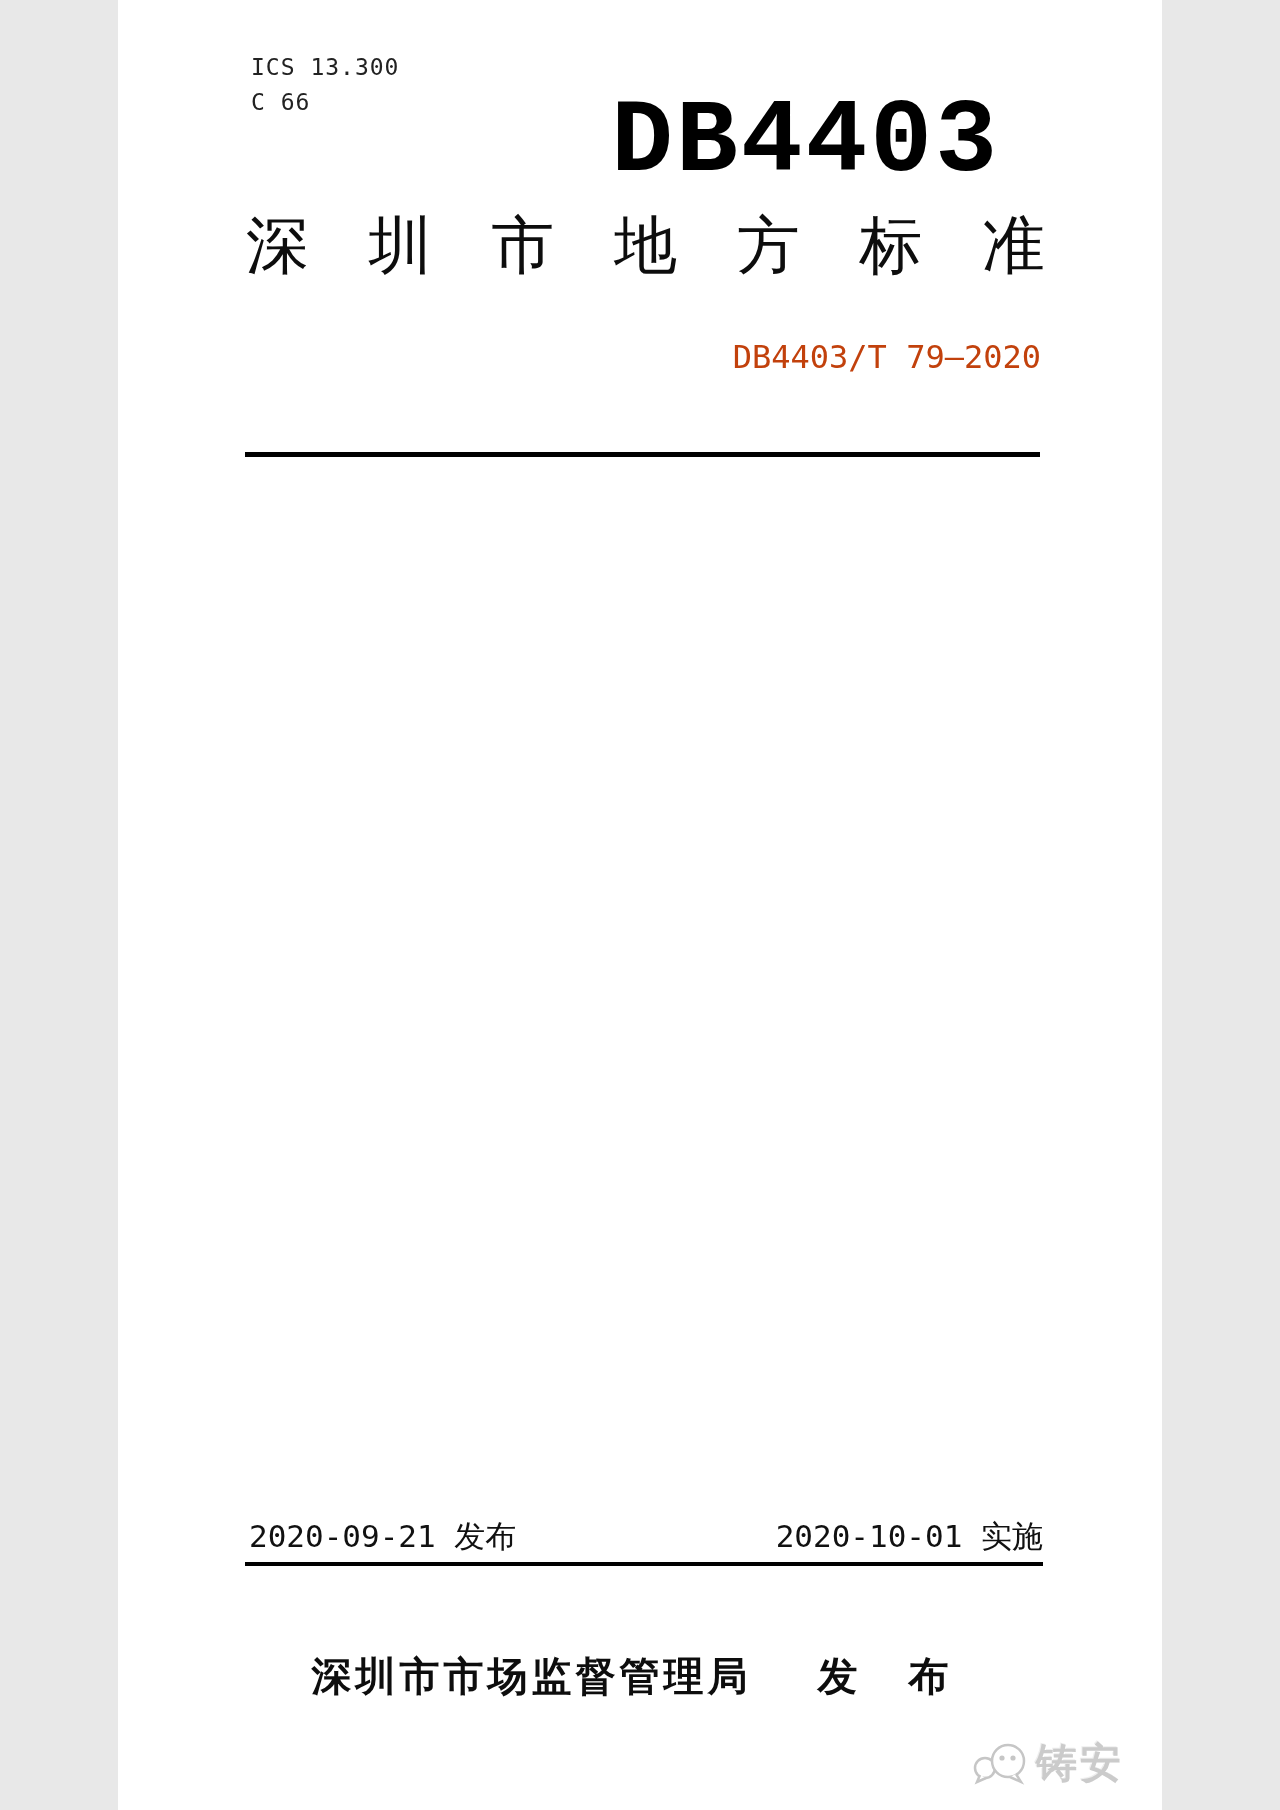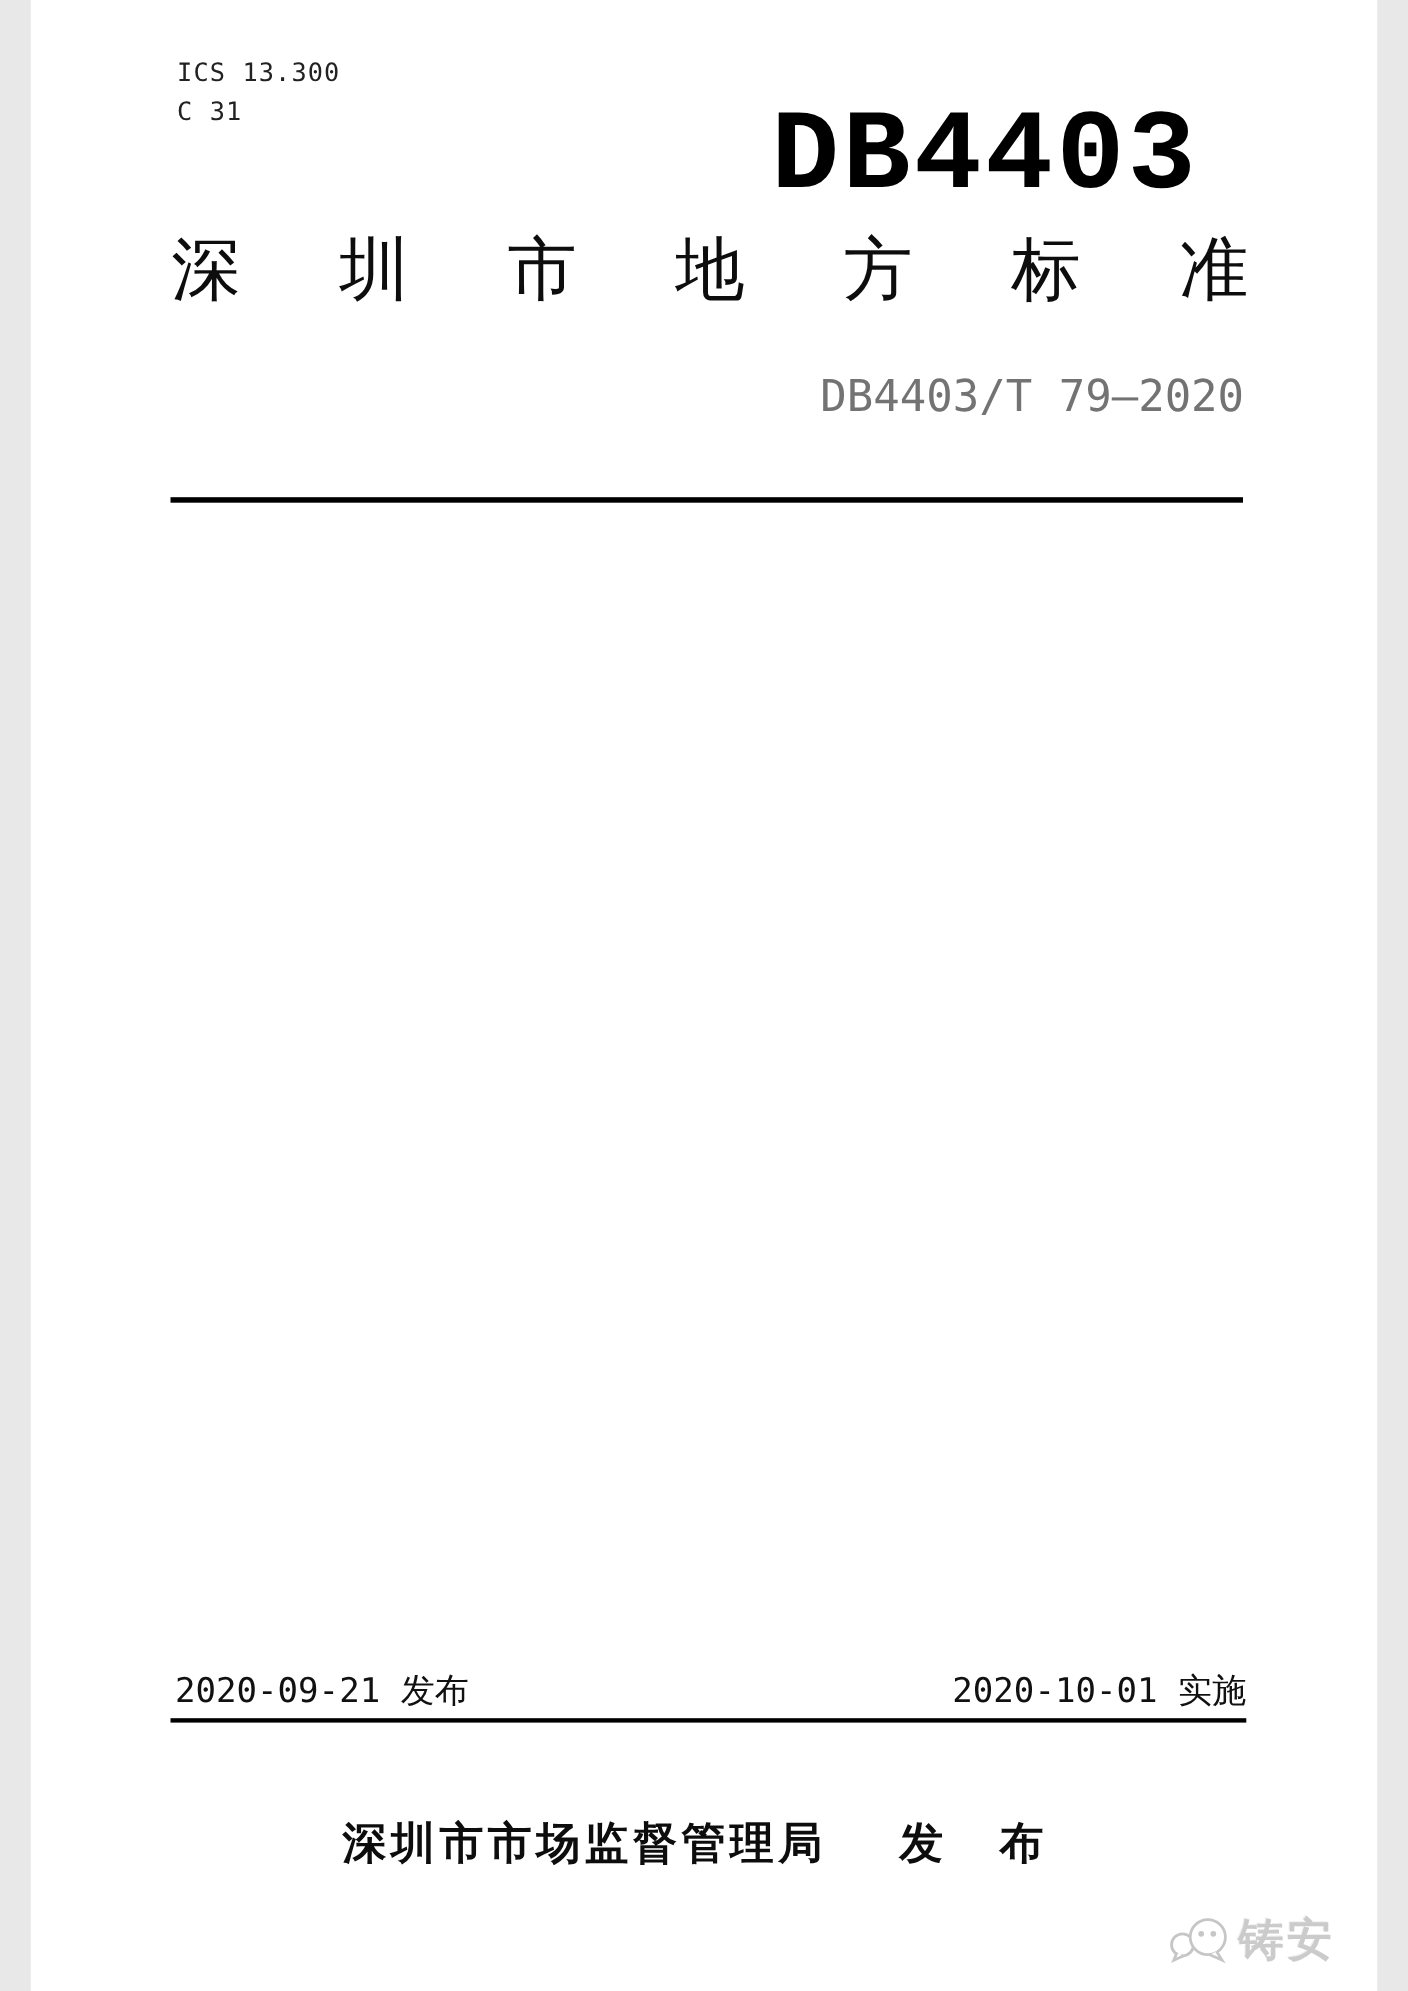--- a/index.html
+++ b/index.html
@@ -1,18 +1,18 @@
 <!DOCTYPE html>
 <html><head>
 <meta charset="utf-8">
 <style>
   html,body{margin:0;padding:0;background:#e8e8e8;}
   .page{
     position:relative;
-    width:1224px;height:1810px;
+    width:1044px;height:1810px;
     margin:0 auto;
     background:#ffffff;
     color:#111;
     font-family:"Liberation Sans",sans-serif;
     overflow:hidden;
   }
   
   .ics-block{
     position:absolute;left:133px;top:50px;
     font-family:"DejaVu Sans Mono",monospace;
@@ -32,22 +32,22 @@
   .standard-type{
     position:absolute;left:128px;right:117px;top:210px;
     display:flex;justify-content:space-between;
     font-size:63px;line-height:70px;
     color:#0d0d0d;
   }
   
   .standard-number{
     position:absolute;right:121px;top:338px;
     font-family:"DejaVu Sans Mono",monospace;
-    font-size:40px;letter-spacing:0px;
-    color:#737373;
+    font-size:32px;letter-spacing:0px;
+    color:#c2410c;
   }
   .rule-top{
     position:absolute;left:127px;right:122px;top:452px;
     height:5px;background:#000;
   }
   
   .title-block{
     position:absolute;left:60px;right:60px;top:688px;
     text-align:center;
     font-size:58px;line-height:82px;
@@ -99,21 +99,21 @@
   }
   .watermark-icon svg{display:block;}
 </style>
 </head>
 <body>
 
 <div class="page">
 
   <div class="ics-block">
     <div>ICS 13.300</div>
-    <div>C 31</div>
+    <div>C 66</div>
   </div>
 
   <div class="db-code">DB4403</div>
 
   <div class="standard-type">
     <span>深</span>
     <span>圳</span>
     <span>市</span>
     <span>地</span>
     <span>方</span>

